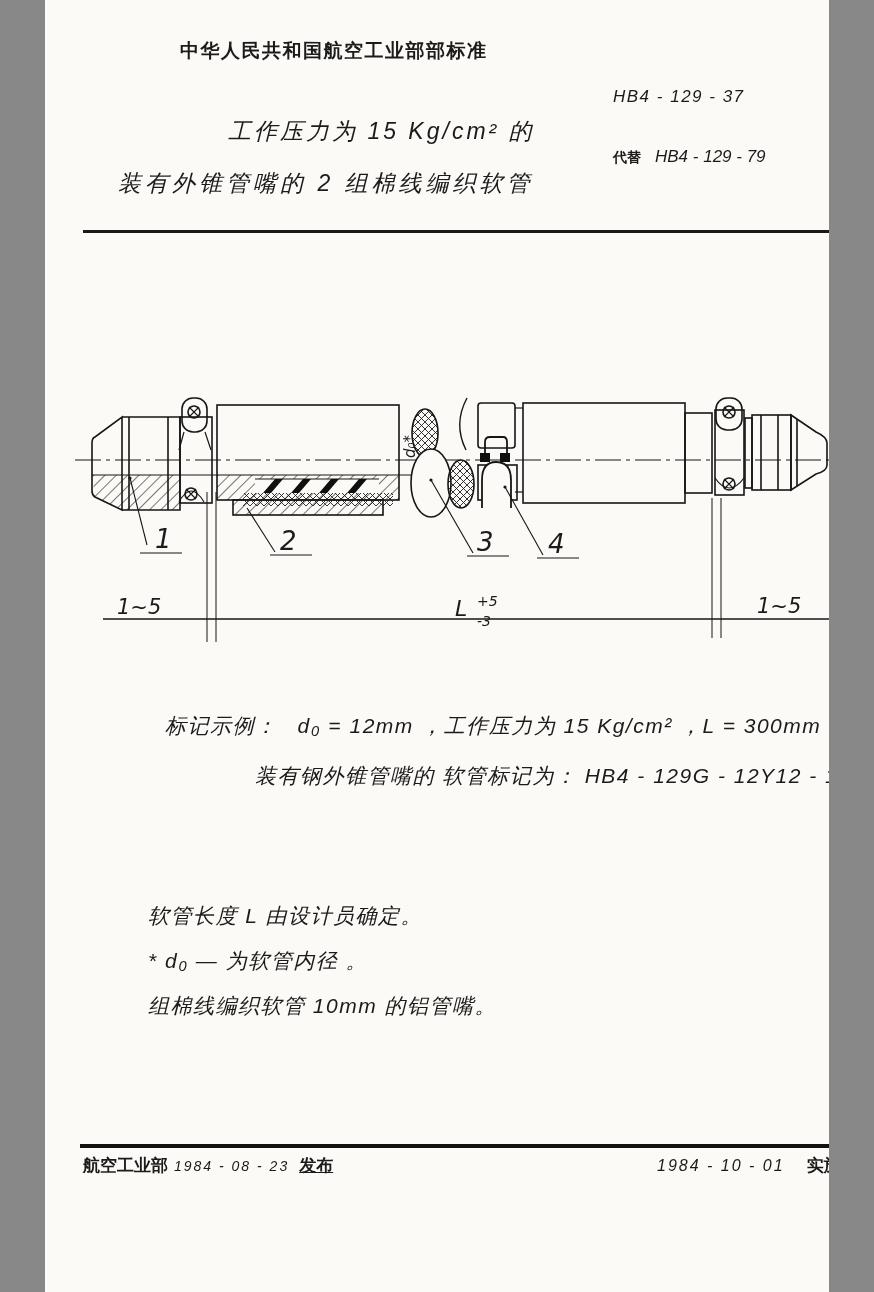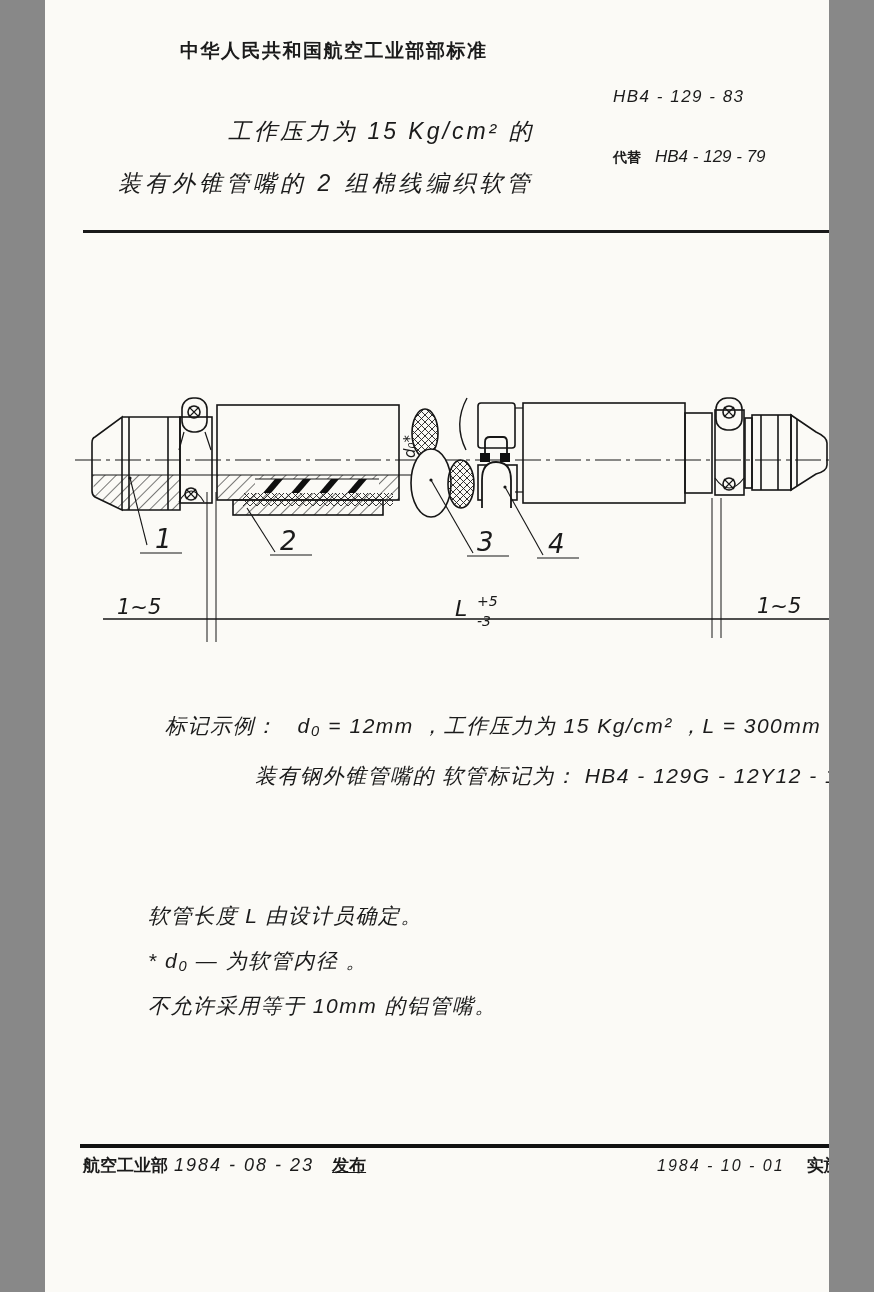--- a/index.html
+++ b/index.html
@@ -23,35 +23,35 @@
   .l1 .lbl { margin-right:20px; }
   .l2 { left:210px; top:762px; }
   .l3 { left:210px; top:810px; }
   .l4 { left:103px; top:857px; }
   .l4 .ref { margin-left:18px; }
   .l5 { left:103px; top:902px; }
   .l6 { left:103px; top:947px; }
   .l7 { left:103px; top:992px; }
   .rule-bottom { left:35px; top:1144px; width:810px; height:4px; background:#111; }
   .footer-left { left:38px; top:1154px; font-size:17px; }
-  .footer-left .date { font-size:18px; letter-spacing:2px; margin:0 6px; }
-  .footer-left .pub { margin-left:12px;text-decoration:underline; }
+  .footer-left .date { font-size:14px; letter-spacing:2px; margin:0 6px; }
+  .footer-left .pub { margin-left:4px;text-decoration:underline; }
   .footer-right { left:612px; top:1154px; font-size:17px; }
   .footer-right .date { font-size:16px; letter-spacing:2px; margin-right:22px; }
   .page-no { left:818px; top:1243px; font-size:19px; letter-spacing:2px; }
   svg text { fill:#1b1b1b; }
   .svglabel { font-family:"DejaVu Sans",sans-serif; font-style:italic; }
 </style>
 </head>
 <body>
 
 <div class="page">
 
   <div class="abs org-title print">中华人民共和国航空工业部部标准</div>
-  <div class="abs std-no hw">HB4 - 129 - 83</div>
+  <div class="abs std-no hw">HB4 - 129 - 37</div>
   <div class="abs supersede">
     <span class="lbl print">代替</span><span class="hw">HB4 - 129 - 79</span>
   </div>
   <div class="abs title1 hw">工作压力为 15 Kg/cm² 的</div>
   <div class="abs title2 hw">装有外锥管嘴的 2 组棉线编织软管</div>
   <div class="abs rule-top"></div>
 
   <svg class="abs" style="left:30px; top:380px;" width="820" height="280" viewBox="0 0 820 280">
     <defs>
       <pattern id="hatch" width="8" height="8" patternUnits="userSpaceOnUse" patternTransform="rotate(45)">
@@ -167,21 +167,21 @@
       </g>
     </g>
   </svg>
 
   <div class="abs bt l1 hw">
     <span class="lbl">标记示例：</span><span>d₀ = 12mm ，工作压力为 15 Kg/cm² ，L = 300mm 的 2 组 Y 型</span>
   </div>
   <div class="abs bt l2 hw">装有钢外锥管嘴的 软管标记为： HB4 - 129G - 12Y12 - 15 - 300 ，</div>
   <div class="abs bt l5 hw">软管长度 L 由设计员确定。</div>
   <div class="abs bt l6 hw">* d₀ — 为软管内径 。</div>
-  <div class="abs bt l7 hw">不允许采用等于 10mm 的铝管嘴。</div>
+  <div class="abs bt l7 hw">组棉线编织软管 10mm 的铝管嘴。</div>
 
   <div class="abs rule-bottom"></div>
   <div class="abs footer-left">
     <span class="print">航空工业部</span><span class="date hw">1984 - 08 - 23</span><span class="print pub">发布</span>
   </div>
   <div class="abs footer-right">
     <span class="date hw">1984 - 10 - 01</span><span class="print">实施</span>
   </div>
   <div class="abs page-no hw">28</div>
 

